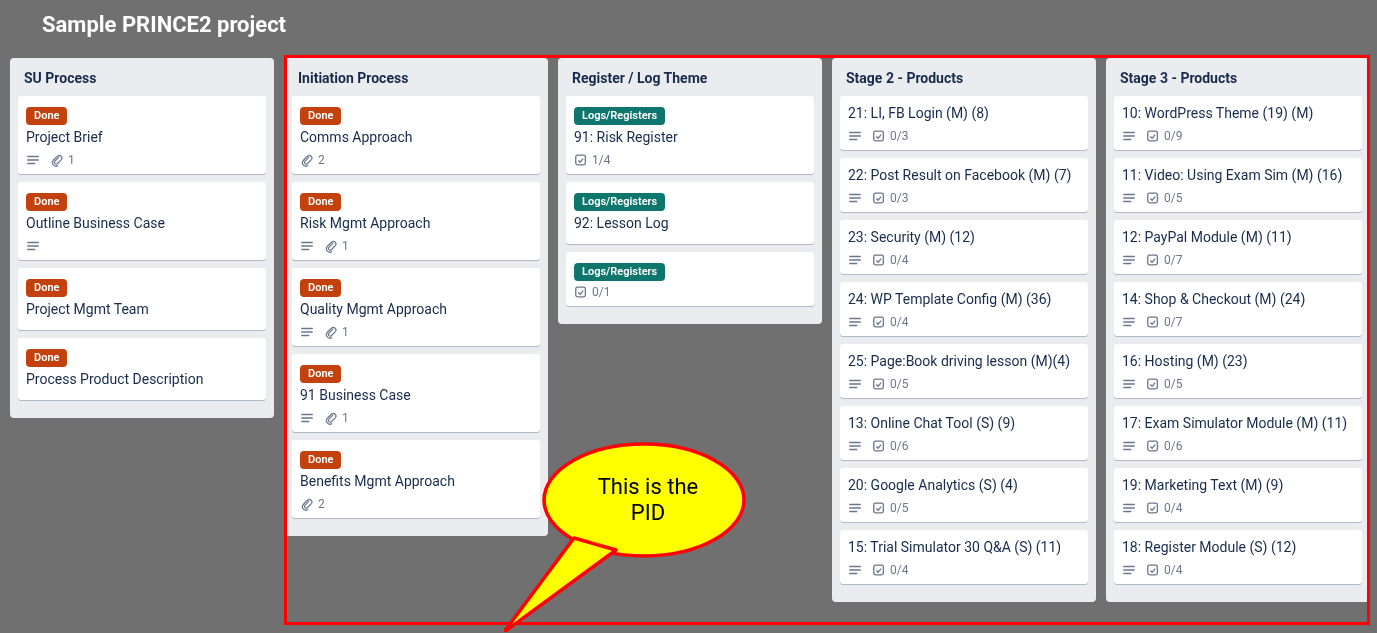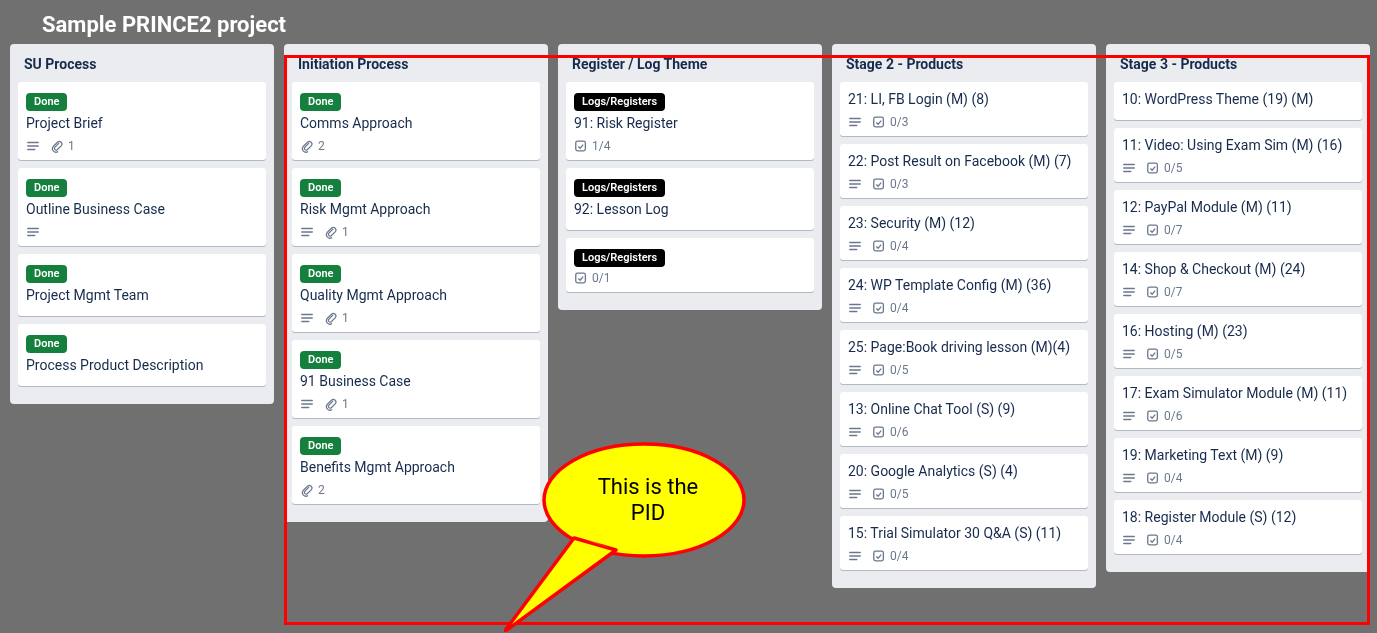--- a/index.html
+++ b/index.html
@@ -8,21 +8,21 @@
     background: #707070;
     width: 1377px;
     height: 633px;
     overflow: hidden;
     position: relative;
   }
   .page-title {
     color: #fff;
     font-size: 22px;
     font-weight: 700;
-    padding: 12px 0 6px 42px;
+    padding: 12px 0 20px 42px;
   }
   .board {
     display: flex;
     gap: 10px;
     padding: 1px 10px;
     align-items: flex-start;
   }
   .list {
     background: #ebecf0;
     border-radius: 4px;
@@ -46,22 +46,22 @@
   .labels-row { margin-bottom: 3px; }
   .label {
     display: inline-block;
     font-size: 11px;
     font-weight: 600;
     color: #fff;
     padding: 2px 8px;
     border-radius: 4px;
     line-height: 14px;
   }
-  .label-done { background: #15803d; }
-  .label-logs { background: #000000; text-align: center; }
+  .label-done { background: #c2410c; }
+  .label-logs { background: #0f766e; text-align: center; }
   .card-title {
     font-size: 14px;
     color: #172b4d;
     margin-bottom: 6px;
     line-height: 18px;
   }
   .badges {
     display: flex;
     align-items: center;
     gap: 10px;
@@ -479,20 +479,40 @@
             </span>
             <span>0/4</span>
           </span>
         </div>
       </div>
     </div>
     <div class="list">
       <div class="list-title">Stage 3 - Products</div>
       <div class="card">
         <div class="card-title">10: WordPress Theme (19) (M)</div>
+        <div class="badges">
+          <span class="badge">
+            <span class="icon">
+              <svg viewBox="0 0 16 16" fill="none" stroke="#6b778c" stroke-width="1.6" stroke-linecap="round">
+                <line x1="2" y1="4" x2="14" y2="4"></line>
+                <line x1="2" y1="8" x2="14" y2="8"></line>
+                <line x1="2" y1="12" x2="10" y2="12"></line>
+              </svg>
+            </span>
+          </span>
+          <span class="badge">
+            <span class="icon">
+              <svg viewBox="0 0 16 16" fill="none" stroke="#6b778c" stroke-width="1.5">
+                <rect x="2" y="2.5" width="11" height="11" rx="2"></rect>
+                <path d="M5 8.5 l2 2 l3.5 -4"></path>
+              </svg>
+            </span>
+            <span>0/9</span>
+          </span>
+        </div>
       </div>
       <div class="card">
         <div class="card-title">11: Video: Using Exam Sim (M) (16)</div>
         <div class="badges">
           <span class="badge">
             <span class="icon">
               <svg viewBox="0 0 16 16" fill="none" stroke="#6b778c" stroke-width="1.6" stroke-linecap="round">
                 <line x1="2" y1="4" x2="14" y2="4"></line>
                 <line x1="2" y1="8" x2="14" y2="8"></line>
                 <line x1="2" y1="12" x2="10" y2="12"></line>

